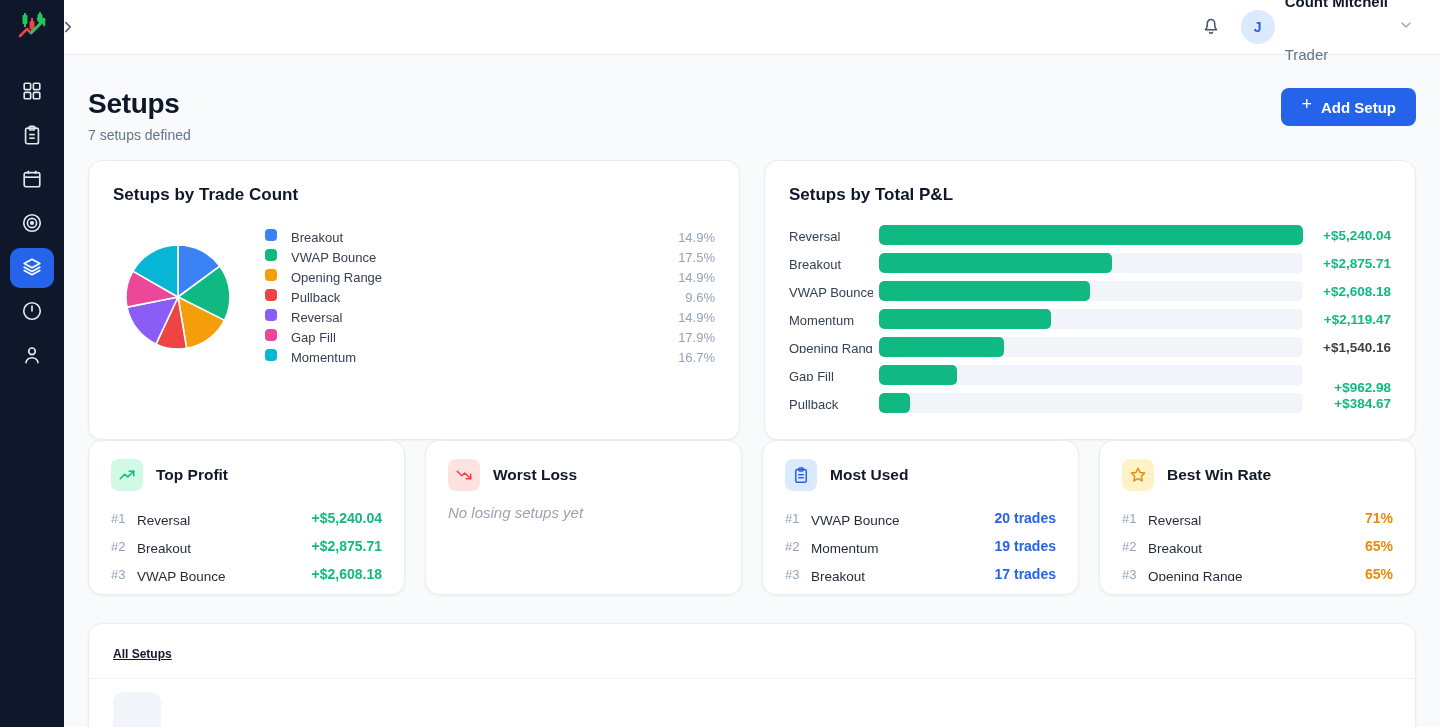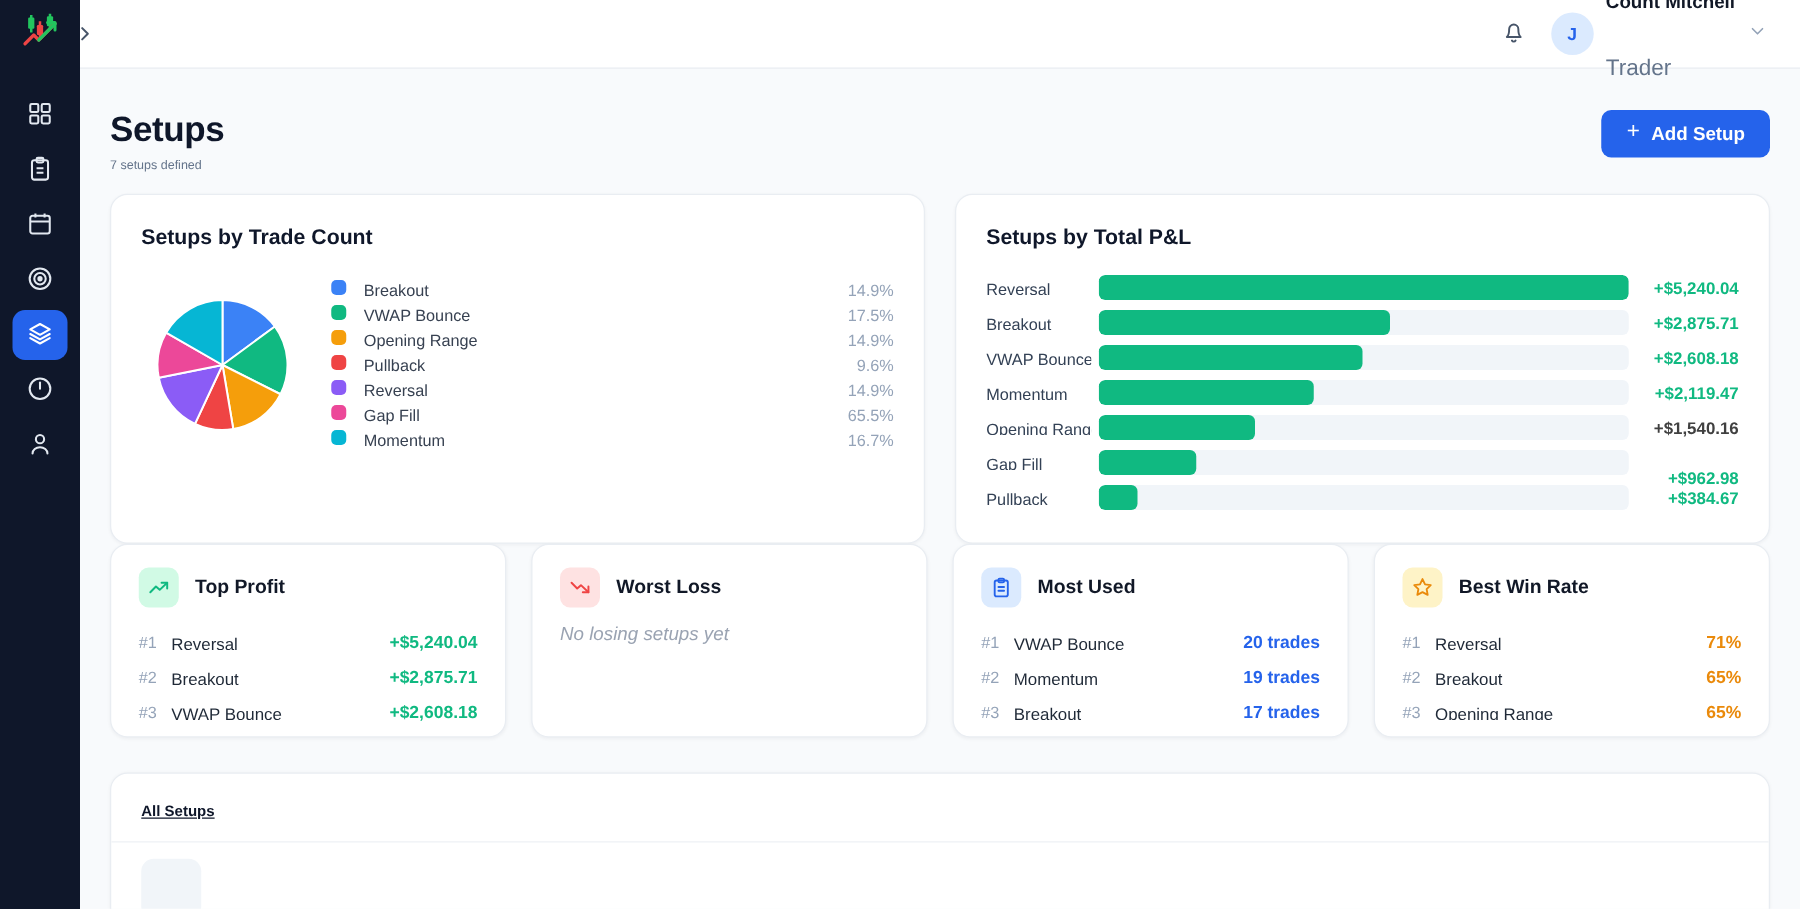--- a/index.html
+++ b/index.html
@@ -19,28 +19,28 @@
   .topbar { position:fixed; left:64px; right:0; top:0; height:55px; background:#ffffff;
             border-bottom:1px solid #e8ecf1; display:flex; align-items:center; z-index:10; }
   .collapse-btn { position:absolute; left:-7px; top:17px; width:22px; height:22px; border:none; background:transparent;
                   color:#475569; cursor:pointer; display:flex; align-items:center; justify-content:center; }
   .topbar-right { margin-left:auto; display:flex; align-items:center; gap:18px; padding-right:26px; }
   .bell-btn { border:none; background:transparent; color:#475569; cursor:pointer; width:24px; height:24px; }
   .user-chip { display:flex; align-items:center; gap:10px; cursor:pointer; }
   .avatar { width:34px; height:34px; border-radius:50%; background:#dbeafe; color:#2563eb;
             font-weight:bold; font-size:14px; display:flex; align-items:center; justify-content:center; }
   .user-name { font-size:15px; font-weight:bold; color:#111827; line-height:18px; }
-  .user-role { font-size:18px; color:#64748b; line-height:15px;margin-top:36px; }
+  .user-role { font-size:15px; color:#64748b; line-height:15px;margin-top:36px; }
   .chev-down { color:#94a3b8; }
 
   
   .main { margin-left:64px; padding:88px 24px 0; }
   .page-head { display:flex; align-items:flex-start; }
   .page-title { font-size:28px; font-weight:bold; color:#0f172a; letter-spacing:-0.3px; }
-  .page-sub { font-size:10px; color:#64748b; margin-top:7px; }
+  .page-sub { font-size:14px; color:#64748b; margin-top:7px; }
   .add-btn { margin-left:auto; height:38px; background:#2563eb; color:#fff; border:none; border-radius:8px;
              padding:0 20px; font-size:15px; font-weight:bold; display:flex; align-items:center; gap:9px;
              cursor:pointer; font-family:inherit; }
   .add-btn .plus { font-size:18px; font-weight:normal; position:relative; top:-3px; }
 
   
   .card { background:#fff; border:1px solid #e9edf2; border-radius:14px; box-shadow:0 1px 3px rgba(15,23,42,.05); }
   .charts-grid { display:grid; grid-template-columns:1fr 1fr; gap:24px; margin-top:17px; }
   .chart-card { height:280px; padding:24px; overflow:hidden; }
   .chart-title { font-size:17px; font-weight:bold; color:#0f172a; }
@@ -236,21 +236,21 @@
               <span class="lg-pct">9.6%</span>
             </div>
             <div class="lg-row">
               <span class="lg-dot" style="background: rgb(139, 92, 246);"></span>
               <span class="lg-label">Reversal</span>
               <span class="lg-pct">14.9%</span>
             </div>
             <div class="lg-row">
               <span class="lg-dot" style="background: rgb(236, 72, 153);"></span>
               <span class="lg-label">Gap Fill</span>
-              <span class="lg-pct">65.5%</span>
+              <span class="lg-pct">17.9%</span>
             </div>
             <div class="lg-row">
               <span class="lg-dot" style="background: rgb(6, 182, 212);"></span>
               <span class="lg-label">Momentum</span>
               <span class="lg-pct">16.7%</span>
             </div>
           </div>
       </div>
     </section>
 

